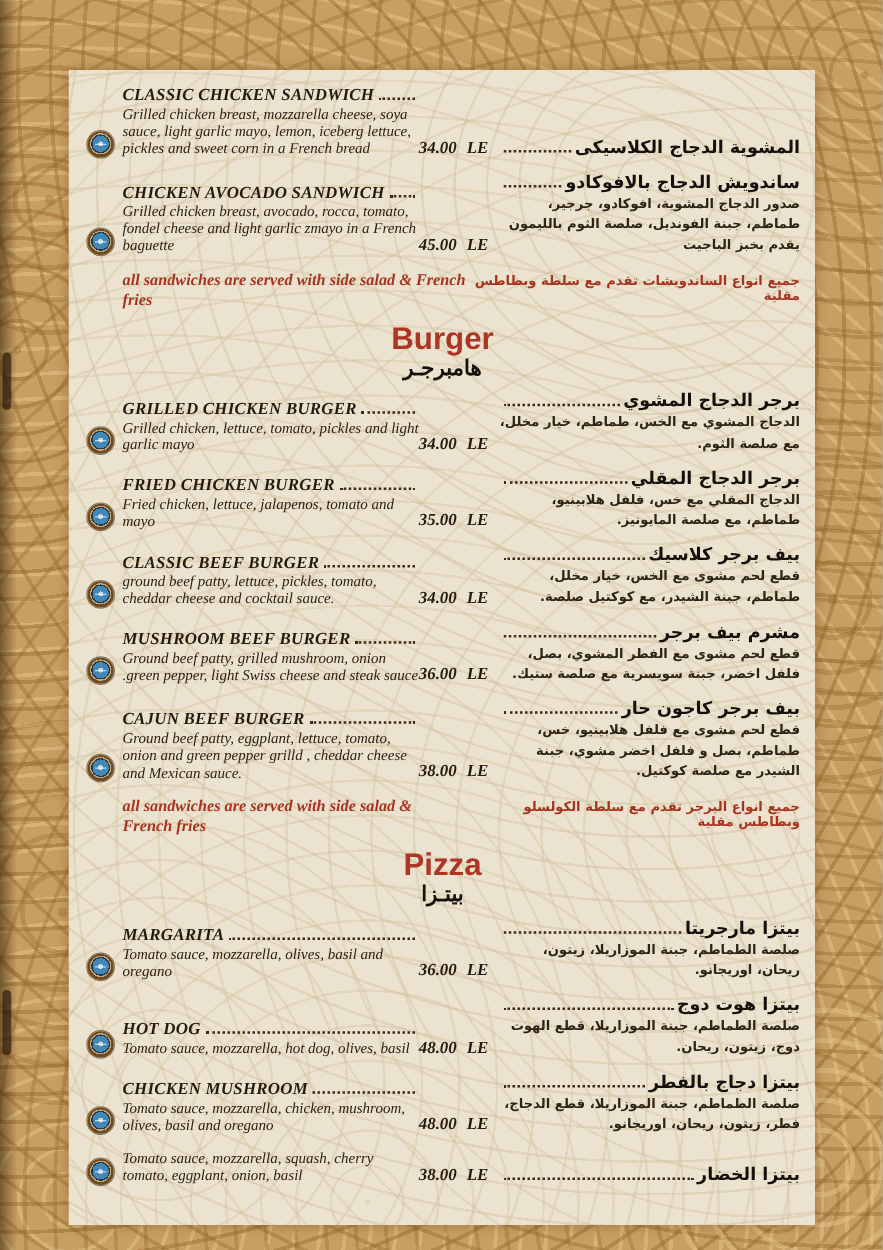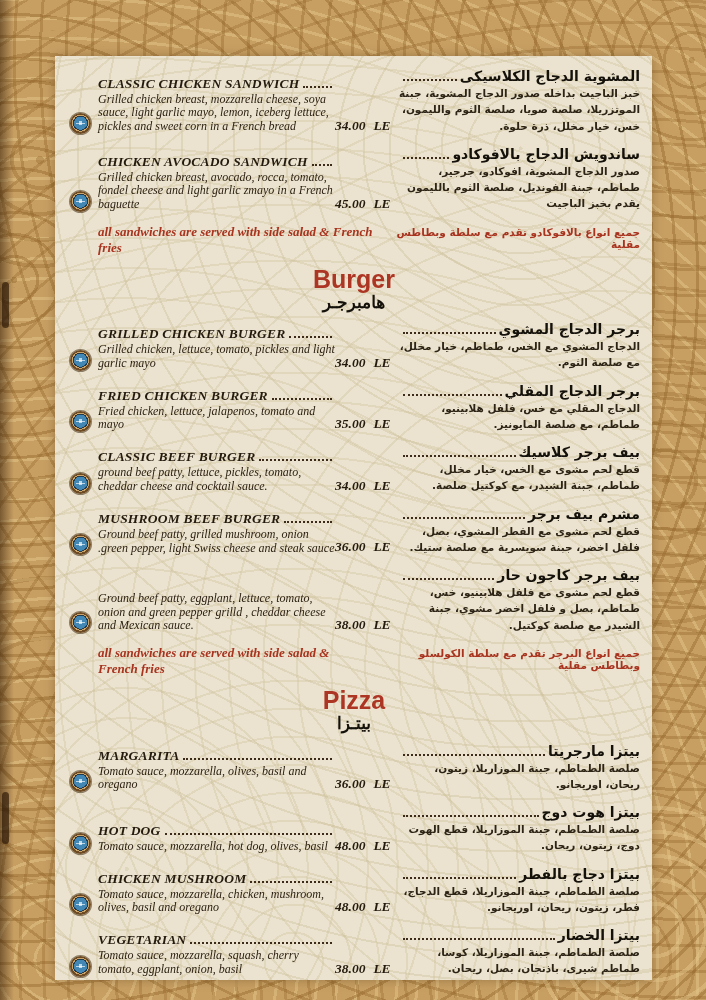--- a/index.html
+++ b/index.html
@@ -93,21 +93,20 @@
       <div class="en-desc">Grilled chicken breast, mozzarella cheese, soya sauce, light garlic mayo, lemon, iceberg lettuce, pickles and sweet corn in a French bread</div>
     </div>
     <div class="price-col">
       <span>34.00</span><span class="cur">LE</span>
     </div>
     <div class="ar-col">
       <div class="ar-line">
         <span class="ar-title">المشوية الدجاج الكلاسيكى</span>
         <span class="leader ar-leader"></span>
       </div>
-      <div class="ar-desc">خبز الباجيت بداخله صدور الدجاج المشوية، جبنة الموتزريلا، صلصة صويا، صلصة الثوم والليمون، خس، خيار مخلل، ذرة حلوة.</div>
     </div>
   </div>
 
   <div class="item">
     <span class="bullet"></span>
     <div class="en-col">
       <div class="en-line">
         <span class="en-title">CHICKEN AVOCADO SANDWICH</span>
         <span class="leader"></span>
       </div>
@@ -120,21 +119,21 @@
       <div class="ar-line">
         <span class="ar-title">ساندويش الدجاج بالافوكادو</span>
         <span class="leader ar-leader"></span>
       </div>
       <div class="ar-desc">صدور الدجاج المشوية، افوكادو، جرجير، طماطم، جبنة الفونديل، صلصة الثوم بالليمون يقدم بخبز الباجيت</div>
     </div>
   </div>
 
   <div class="note-row">
     <span class="note-en">all sandwiches are served with side salad &amp; French fries</span>
-    <span class="note-ar">جميع انواع بالافوكادو تقدم مع سلطة وبطاطس مقلية</span>
+    <span class="note-ar">جميع انواع الساندويشات تقدم مع سلطة وبطاطس مقلية</span>
   </div>
 </div>
   </div>
 
   <div>
     <div class="section-header">
       <div class="sh-en">Burger</div>
       <div class="sh-ar">هامبرجـر</div>
     </div>
     <div>
@@ -218,20 +217,24 @@
         <span class="ar-title">مشرم بيف برجر</span>
         <span class="leader ar-leader"></span>
       </div>
       <div class="ar-desc">قطع لحم مشوى مع الفطر المشوي، بصل، فلفل اخضر، جبنة سويسرية مع صلصة ستيك.</div>
     </div>
   </div>
 
   <div class="item">
     <span class="bullet"></span>
     <div class="en-col">
+      <div class="en-line">
+        <span class="en-title">CAJUN BEEF BURGER</span>
+        <span class="leader"></span>
+      </div>
       <div class="en-desc">Ground beef patty, eggplant, lettuce, tomato, onion and green pepper grilld , cheddar cheese and Mexican sauce.</div>
     </div>
     <div class="price-col">
       <span>38.00</span><span class="cur">LE</span>
     </div>
     <div class="ar-col">
       <div class="ar-line">
         <span class="ar-title">بيف برجر كاجون حار</span>
         <span class="leader ar-leader"></span>
       </div>
@@ -311,35 +314,30 @@
         <span class="ar-title">بيتزا دجاج بالفطر</span>
         <span class="leader ar-leader"></span>
       </div>
       <div class="ar-desc">صلصة الطماطم، جبنة الموزاريلا، قطع الدجاج، فطر، زيتون، ريحان، اوريجانو.</div>
     </div>
   </div>
 
   <div class="item">
     <span class="bullet"></span>
     <div class="en-col">
-      <div class="en-line">
-        <span class="en-title">VEGETARIAN</span>
-        <span class="leader"></span>
-      </div>
       <div class="en-desc">Tomato sauce, mozzarella, squash, cherry tomato, eggplant, onion, basil</div>
     </div>
     <div class="price-col">
       <span>38.00</span><span class="cur">LE</span>
     </div>
     <div class="ar-col">
       <div class="ar-line">
         <span class="ar-title">بيتزا الخضار</span>
         <span class="leader ar-leader"></span>
       </div>
-      <div class="ar-desc">صلصة الطماطم، جبنة الموزاريلا، كوسا، طماطم شيرى، باذنجان، بصل، ريحان.</div>
     </div>
   </div>
 
 </div>
   </div>
 </div>
   </div>
 </div>
 
 </body></html>

